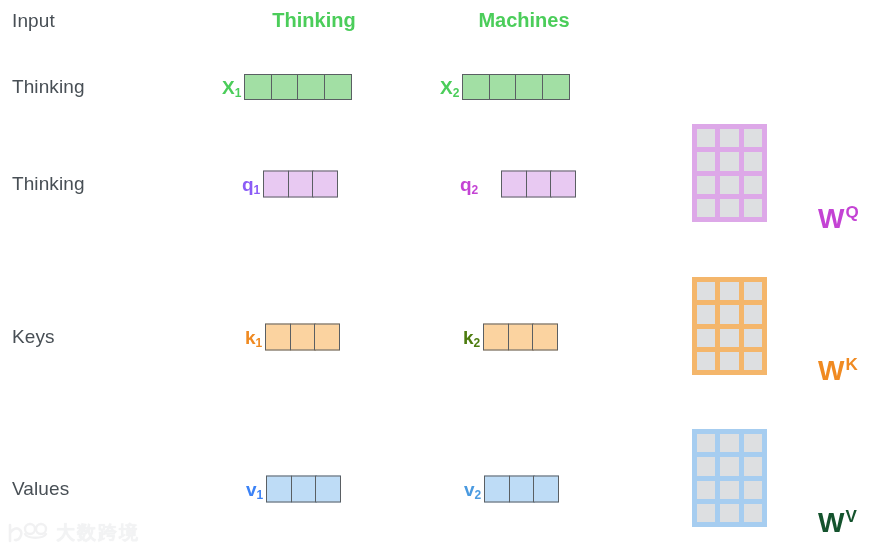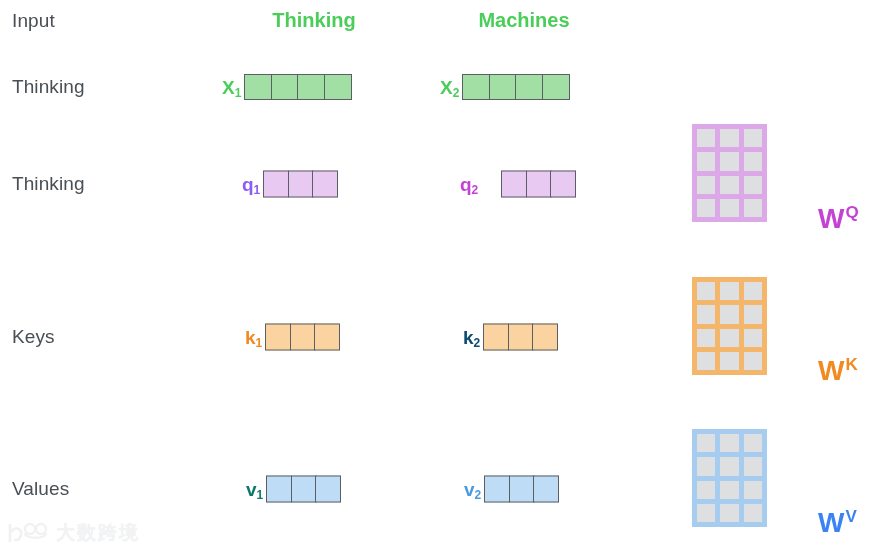--- a/index.html
+++ b/index.html
@@ -180,29 +180,29 @@
       </div>
       <div class="vec" style="left: 245px; top: 337px;">
         <span class="vec-label" style="color: rgb(240, 138, 33);"><span>k</span><sub>1</sub></span>
         <span class="vec-boxes">
           <span class="cell" style="width: 26px; height: 27px; background: rgb(251, 211, 160); border-color: rgb(90, 95, 99);"></span>
           <span class="cell" style="width: 26px; height: 27px; background: rgb(251, 211, 160); border-color: rgb(90, 95, 99);"></span>
           <span class="cell" style="width: 26px; height: 27px; background: rgb(251, 211, 160); border-color: rgb(90, 95, 99);"></span>
         </span>
       </div>
       <div class="vec" style="left: 463px; top: 337px;">
-        <span class="vec-label" style="color: #0c4a6e;"><span>k</span><sub>2</sub></span>
+        <span class="vec-label" style="color: #4d7c0f;"><span>k</span><sub>2</sub></span>
         <span class="vec-boxes">
           <span class="cell" style="width: 26px; height: 27px; background: rgb(251, 211, 160); border-color: rgb(90, 95, 99);"></span>
           <span class="cell" style="width: 26px; height: 27px; background: rgb(251, 211, 160); border-color: rgb(90, 95, 99);"></span>
           <span class="cell" style="width: 26px; height: 27px; background: rgb(251, 211, 160); border-color: rgb(90, 95, 99);"></span>
         </span>
       </div>
       <div class="vec" style="left: 246px; top: 489px;">
-        <span class="vec-label" style="color: #0f766e;"><span>v</span><sub>1</sub></span>
+        <span class="vec-label" style="color: #3b82f6;"><span>v</span><sub>1</sub></span>
         <span class="vec-boxes">
           <span class="cell" style="width: 26px; height: 27px; background: rgb(190, 220, 246); border-color: rgb(90, 95, 99);"></span>
           <span class="cell" style="width: 26px; height: 27px; background: rgb(190, 220, 246); border-color: rgb(90, 95, 99);"></span>
           <span class="cell" style="width: 26px; height: 27px; background: rgb(190, 220, 246); border-color: rgb(90, 95, 99);"></span>
         </span>
       </div>
       <div class="vec" style="left: 464px; top: 489px;">
         <span class="vec-label" style="color: rgb(74, 154, 224);"><span>v</span><sub>2</sub></span>
         <span class="vec-boxes">
           <span class="cell" style="width: 26px; height: 27px; background: rgb(190, 220, 246); border-color: rgb(90, 95, 99);"></span>
@@ -249,21 +249,21 @@
         <div class="mcell" style="background: rgb(221, 223, 225);"></div>
         <div class="mcell" style="background: rgb(221, 223, 225);"></div>
         <div class="mcell" style="background: rgb(221, 223, 225);"></div>
         <div class="mcell" style="background: rgb(221, 223, 225);"></div>
         <div class="mcell" style="background: rgb(221, 223, 225);"></div>
         <div class="mcell" style="background: rgb(221, 223, 225);"></div>
         <div class="mcell" style="background: rgb(221, 223, 225);"></div>
         <div class="mcell" style="background: rgb(221, 223, 225);"></div>
         <div class="mcell" style="background: rgb(221, 223, 225);"></div>
       </div>
-      <div class="matrix-label" style="left: 818px; top: 487px; color: #3b82f6;"><span>W</span><sup>V</sup></div>
+      <div class="matrix-label" style="left: 818px; top: 487px; color: #14532d;"><span>W</span><sup>V</sup></div>
     </div>
 
   <div class="watermark">
     <svg class="wm-logo" viewBox="0 0 44 24">
       <path d="M4 4 L4 20 M4 12 C4 12 9 4 14 9 C17 12 14 20 9 19" fill="none" stroke="#e6e7e9" stroke-width="2.6" stroke-linecap="round"></path>
       <circle cx="24" cy="8" r="5" fill="none" stroke="#e6e7e9" stroke-width="2.4"></circle>
       <circle cx="35" cy="8" r="5" fill="none" stroke="#e6e7e9" stroke-width="2.4"></circle>
       <path d="M19 13 C22 18 37 18 40 13" fill="none" stroke="#e6e7e9" stroke-width="2.4" stroke-linecap="round"></path>
     </svg>
     <span class="wm-text">大数跨境</span>

